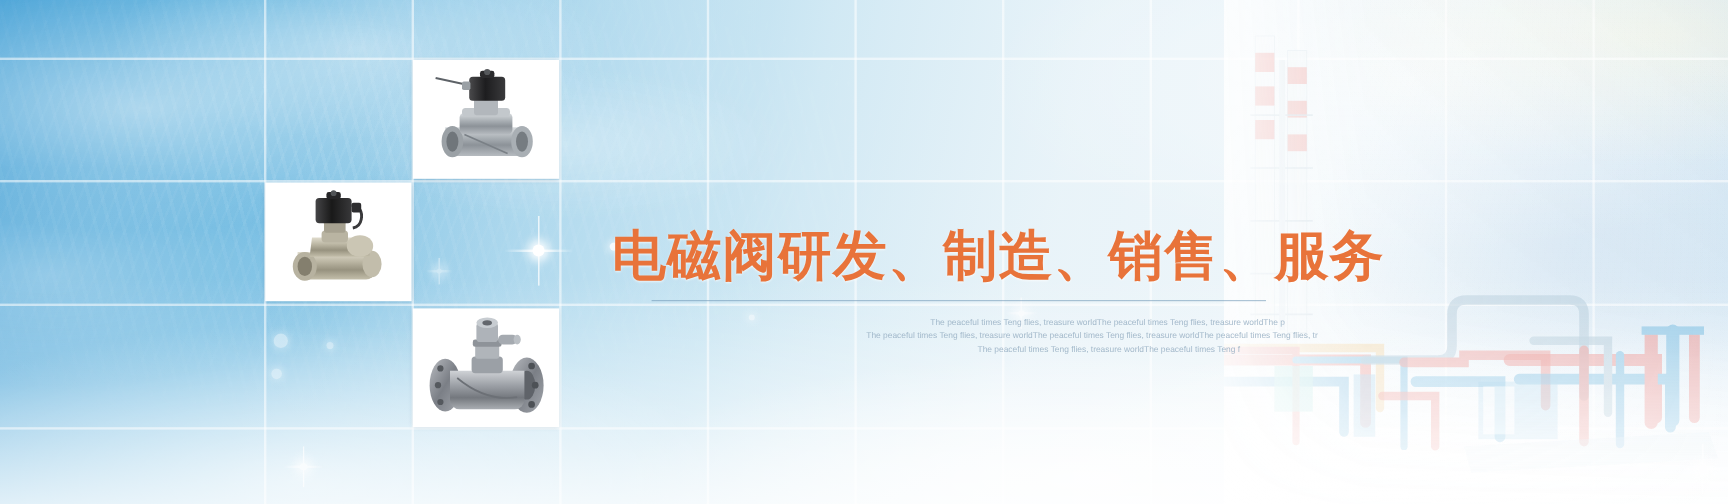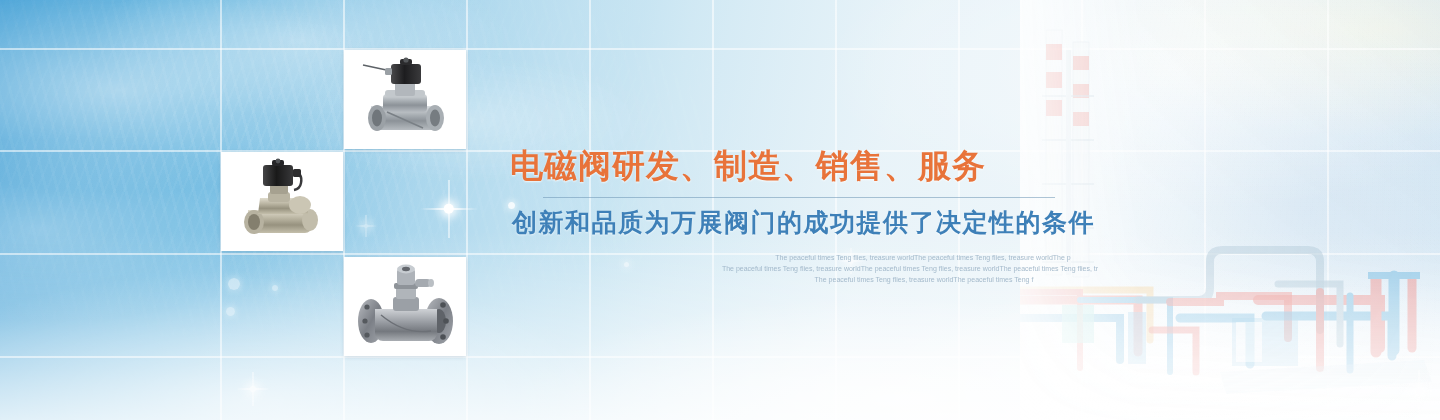--- a/index.html
+++ b/index.html
@@ -104,23 +104,24 @@
     position:absolute; background:#ffffff;
     box-shadow:0 1px 4px rgba(40,80,110,0.18);
     display:flex; align-items:center; justify-content:center;
     overflow:hidden;
   }
   .card svg { display:block; }
 
   
   .textblock { position:absolute; left:510px; top:148px; width:600px; }
   .headline {
-    font-size:33px; line-height:1.12; font-weight:700; color:#e8733a;
+    font-size:45px; line-height:1.12; font-weight:700; color:#e8733a;
     letter-spacing:1px; white-space:nowrap;
     text-shadow:0 1px 2px rgba(255,255,255,0.75);
+    margin-top:40px;
   }
   .rule { height:1px; background:rgba(110,150,180,0.55); margin:12px 0 8px 33px; width:512px; }
   .subhead {
     font-size:25px; font-weight:700; color:#3e80b8; letter-spacing:1.5px;
     white-space:nowrap; margin-left:2px;
     text-shadow:0 1px 2px rgba(255,255,255,0.6);
   }
   .fineprint {
     margin-top:14px; color:rgba(150,175,195,0.85);
     font-size:7px; line-height:1.55; text-align:center; width:540px; margin-left:130px;
@@ -358,21 +359,20 @@
       <ellipse cx="55" cy="6" rx="4" ry="2.2" fill="#63676d"></ellipse>
 
       <rect x="64" y="16" width="16" height="8" rx="4" fill="#a5aab0"></rect>
       <ellipse cx="80" cy="20" rx="3" ry="4" fill="#babfc4"></ellipse>
     </svg>
   </div>
 
   <div class="textblock">
     <div class="headline">电磁阀研发、制造、销售、服务</div>
     <div class="rule"></div>
-    <div class="subhead">创新和品质为万展阀门的成功提供了决定性的条件</div>
     <div class="fineprint">
       <div>The peaceful times Teng flies, treasure worldThe peaceful times Teng flies, treasure worldThe p</div>
       <div>The peaceful times Teng flies, treasure worldThe peaceful times Teng flies, treasure worldThe peaceful times Teng flies, tr</div>
       <div>The peaceful times Teng flies, treasure worldThe peaceful times Teng f</div>
     </div>
   </div>
 
 </div>
 
 </body></html>

